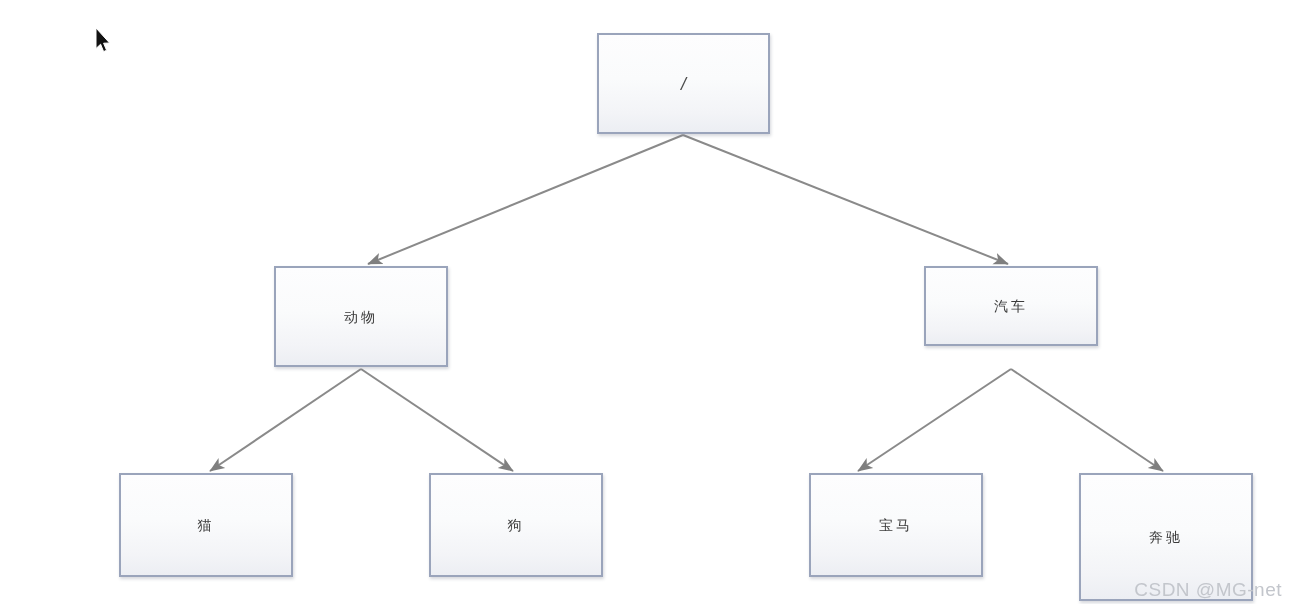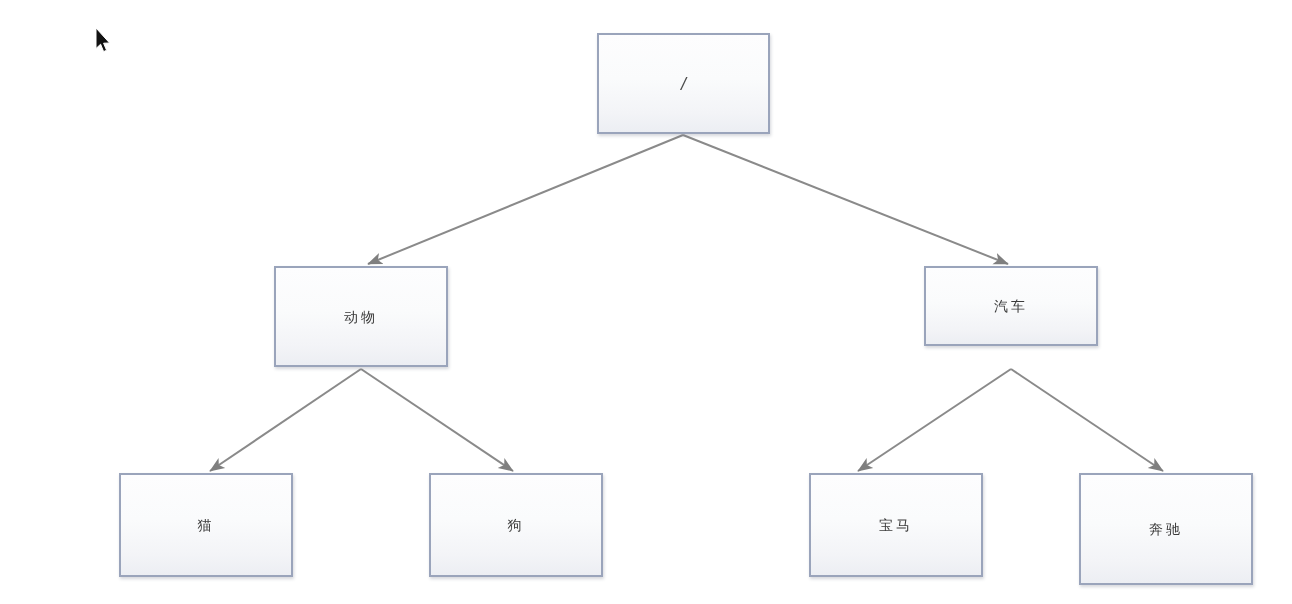--- a/index.html
+++ b/index.html
@@ -100,22 +100,23 @@
       </div>
       <div class="node" style="left: 119px; top: 473px; width: 174px; height: 104px;">
         <span class="node-label">猫</span>
       </div>
       <div class="node" style="left: 429px; top: 473px; width: 174px; height: 104px;">
         <span class="node-label">狗</span>
       </div>
       <div class="node" style="left: 809px; top: 473px; width: 174px; height: 104px;">
         <span class="node-label">宝马</span>
       </div>
-      <div class="node" style="left: 1079px; top: 473px; width: 174px; height: 112px;">
+      <div class="node" style="left: 1079px; top: 473px; width: 174px; height: 128px;">
         <span class="node-label">奔驰</span>
       </div>
     </div>
 
   <svg id="cursor" width="20" height="28" viewBox="0 0 20 28" xmlns="http://www.w3.org/2000/svg" style="left: 94px; top: 27px;">
     <path d="M2,1 L2,21.5 L6.6,17.2 L9.6,24.6 L12.6,23.3 L9.6,16.2 L15.6,16.0 Z" fill="#121212" stroke="#ffffff" stroke-width="1"></path>
   </svg>
 
+  <div id="watermark">CSDN @MG-net</div>
 </div>
 
 </body></html>

